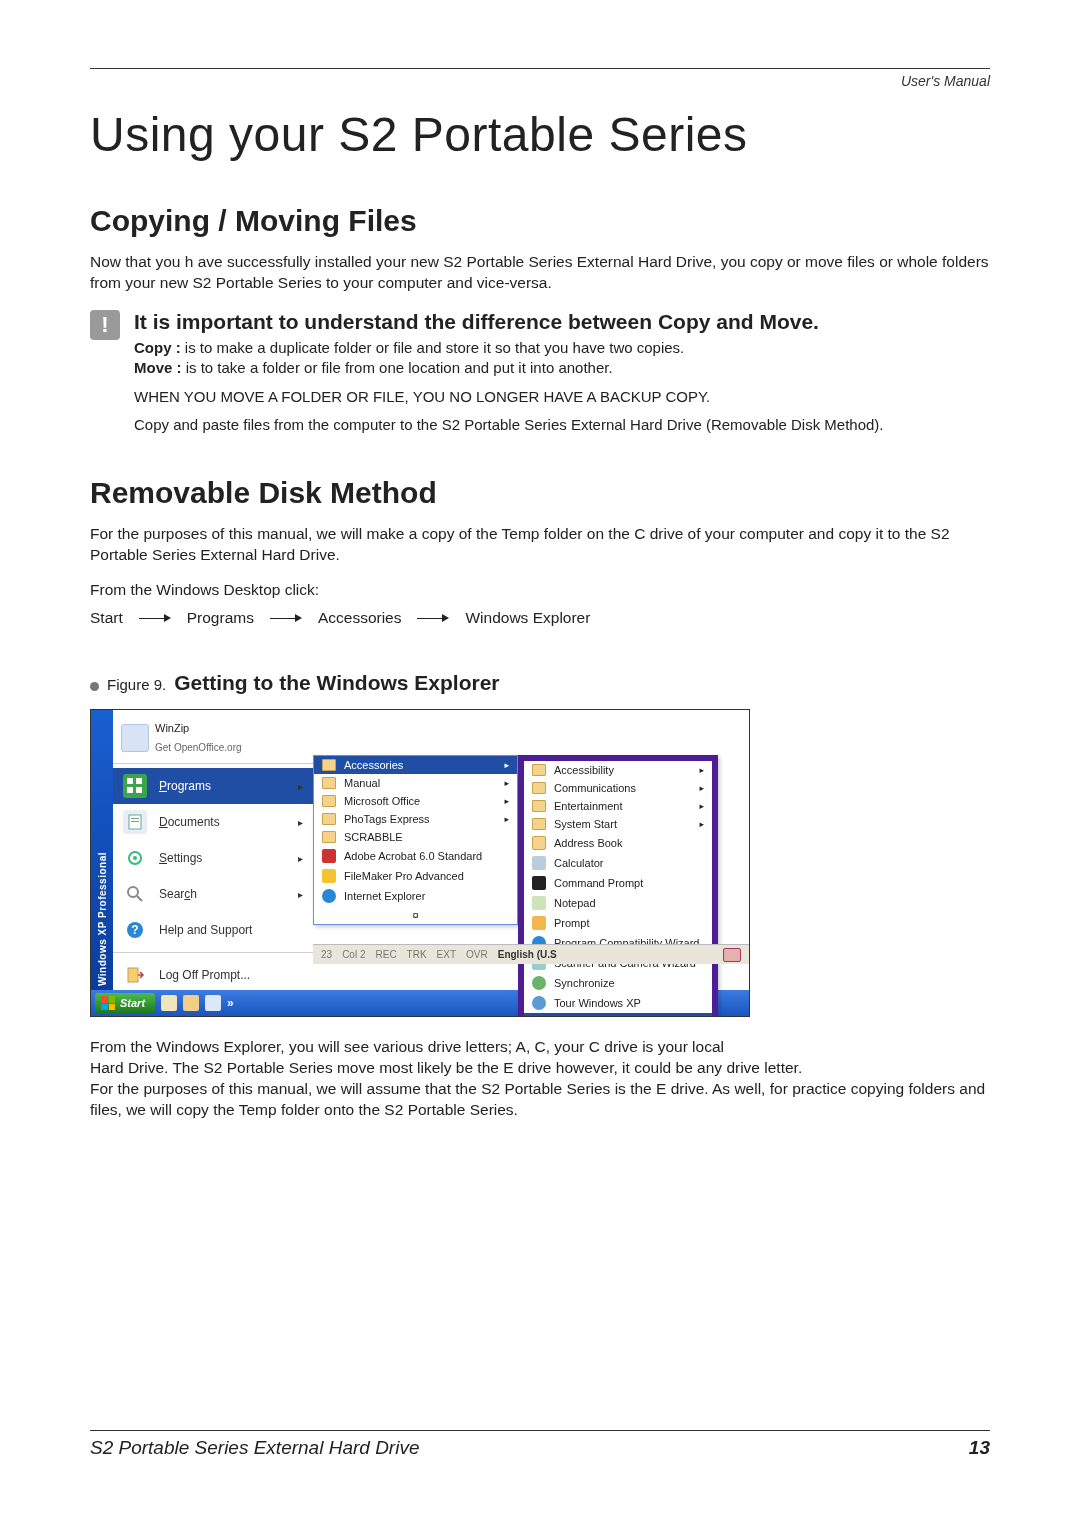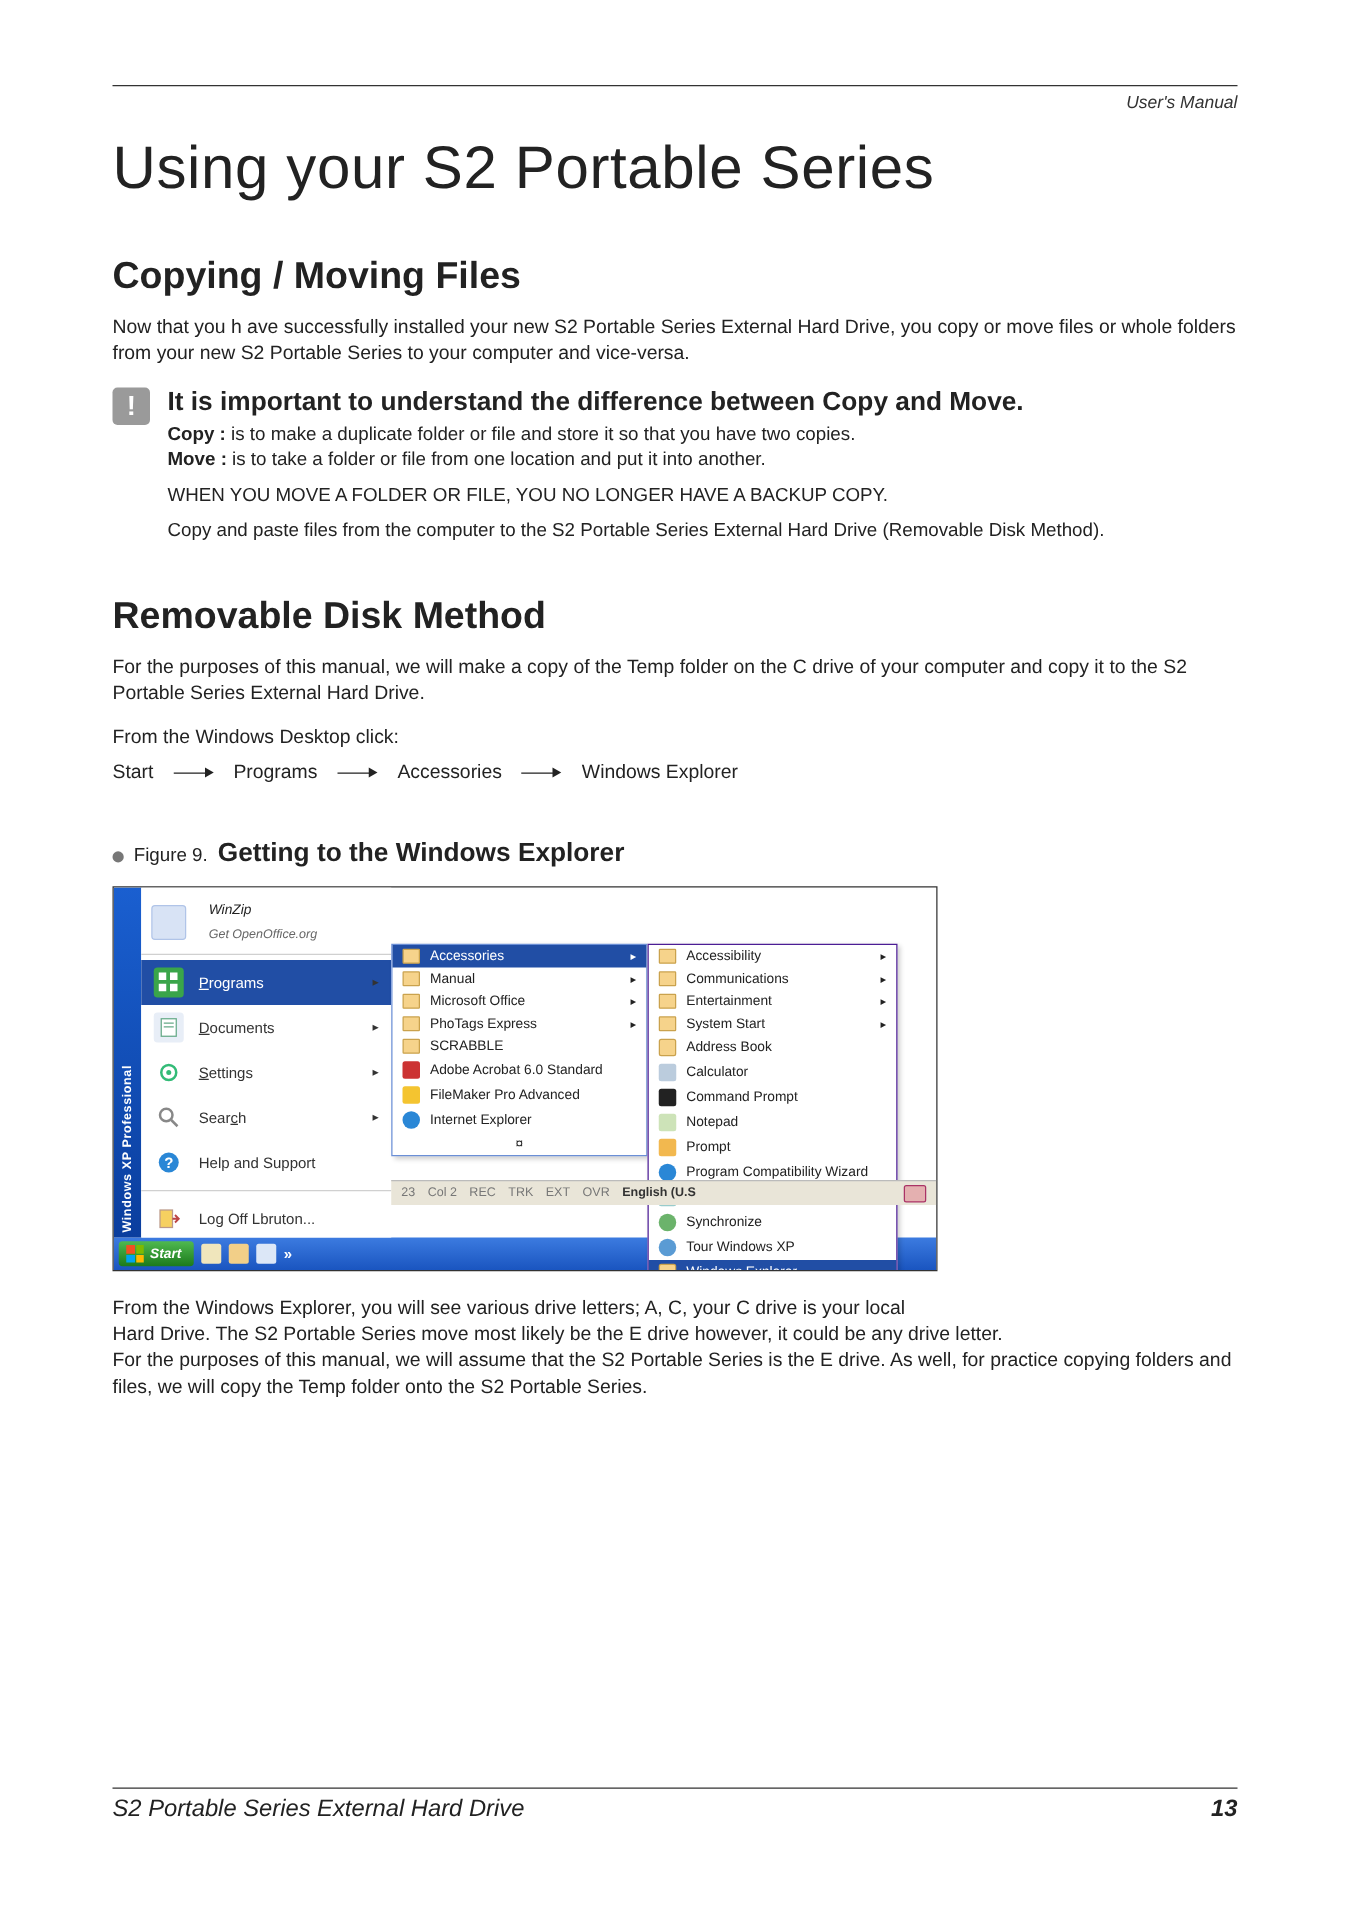--- a/index.html
+++ b/index.html
@@ -29,37 +29,37 @@
   .bullet { width: 9px; height: 9px; border-radius: 50%; background: #777; display: inline-block; position: relative; top: 1px; }
   .fig-label { font-size: 15px; }
   .fig-title { font-family: "Arial Narrow", Arial, Helvetica, sans-serif; font-stretch: condensed; font-weight: 700; font-size: 21px; }
 
   
   .startmenu-fig { width: 660px; border: 1px solid #333; background: #fff; position: relative; overflow: hidden; }
   .sm-body { display: flex; height: 280px; position: relative; }
   .sm-sidebar { width: 22px; background: linear-gradient(to bottom, #1a5fd0, #0a3e9e); display: flex; align-items: flex-end; justify-content: center; }
   .sm-sidebar span { color: #fff; font-size: 10px; font-weight: 700; writing-mode: vertical-rl; transform: rotate(180deg); padding: 4px 0; letter-spacing: 0.5px; white-space: nowrap; }
   .sm-left { width: 200px; background: #fff; padding: 6px 0; position: relative; }
-  .sm-top-pinned { padding: 6px 8px; display: flex; align-items: center; gap: 18px; font-size: 11px; font-style: italic; }
+  .sm-top-pinned { padding: 6px 8px; display: flex; align-items: center; gap: 6px; font-size: 11px; }
   .sm-top-pinned .thumb { width: 28px; height: 28px; background: #d8e3f5; border: 1px solid #b0c4e8; border-radius: 3px; }
   .sm-divider { border-top: 1px solid #d0d0d0; margin: 4px 0; }
   .sm-item { display: flex; align-items: center; padding: 6px 10px; gap: 12px; font-size: 12px; color: #333; position: relative; }
   .sm-item .ic { width: 24px; height: 24px; border-radius: 3px; display: flex; align-items: center; justify-content: center; }
   .sm-item .ic svg { width: 20px; height: 20px; }
   .sm-item .chev { margin-left: auto; font-size: 10px; color: #333; }
   .sm-item u { text-decoration: underline; }
 
   .sm-sub { position: absolute; left: 222px; top: 45px; width: 205px; background: #fff; border: 1px solid #6b8fd6; box-shadow: 2px 2px 4px rgba(0,0,0,.2); }
   .sm-sub .row, .sm-sub2 .row { display: flex; align-items: center; gap: 8px; padding: 3px 8px; font-size: 11px; position: relative; }
   .sm-sub .row.sel { background: #214ea5; color: #fff; }
   .sm-sub .row .folder, .sm-sub2 .row .folder { width: 14px; height: 12px; background: #f6d38b; border: 1px solid #caa24d; border-radius: 1px; }
   .sm-sub .row .gen, .sm-sub2 .row .gen { width: 14px; height: 14px; border-radius: 2px; display: inline-block; }
   .sm-sub .row .chev, .sm-sub2 .row .chev { margin-left: auto; font-size: 9px; }
 
-  .sm-sub2 { position: absolute; left: 427px; top: 45px; width: 200px; background: #fff; border: 1px solid #4c1d95; box-shadow: 2px 2px 4px rgba(0,0,0,.2); }
+  .sm-sub2 { position: absolute; left: 427px; top: 45px; width: 200px; background: #fff; border: 6px solid #4c1d95; box-shadow: 2px 2px 4px rgba(0,0,0,.2); }
   .sm-sub2 .row.hl { background: #214ea5; color: #fff; }
 
   .sm-status { position: absolute; left: 222px; bottom: 26px; right: 0; height: 20px; background: #e9e5d8; border-top: 1px solid #bbb; display: flex; align-items: center; font-size: 10px; color: #777; padding: 0 8px; gap: 10px; }
   .sm-status .grp { color: #777; }
   .sm-status .eng { color: #333; font-weight: 700; }
   .sm-status .tray { width: 18px; height: 14px; background: #e4b0b0; border: 1px solid #a36; border-radius: 2px; margin-left: auto; }
 
   .sm-taskbar { height: 26px; background: linear-gradient(to bottom, #3c7be0, #1a55c0); display: flex; align-items: center; padding: 0 4px; gap: 6px; }
   .sm-start-btn { height: 20px; padding: 0 10px 0 6px; background: linear-gradient(to bottom, #4fb94f, #1c7a1c); border-radius: 3px; display: flex; align-items: center; gap: 5px; color: #fff; font-size: 11px; font-weight: 700; font-style: italic; }
   .sm-start-btn .winlogo { width: 14px; height: 14px; display: grid; grid-template-columns: 1fr 1fr; grid-template-rows: 1fr 1fr; gap: 1px; }
@@ -192,21 +192,21 @@
             <span>Help and Support</span>
           </div>
           <div class="sm-divider"></div>
           <div class="sm-item">
             <div class="ic">
                 <svg viewBox="0 0 20 20">
                   <rect x="3" y="3" width="10" height="14" fill="#f6d060" stroke="#b98"></rect>
                   <path d="M13 10 L18 10 M15 7 L18 10 L15 13" fill="none" stroke="#b44" stroke-width="1.5"></path>
                 </svg>
               </div>
-            <span>Log Off Lbruton...</span>
+            <span>Log Off Prompt...</span>
           </div>
 
         </div>
 
         <div class="sm-sub">
           <div class="row sel">
               <span class="folder"></span>
               <span>Accessories</span>
               <span class="chev">▸</span>
             </div>

